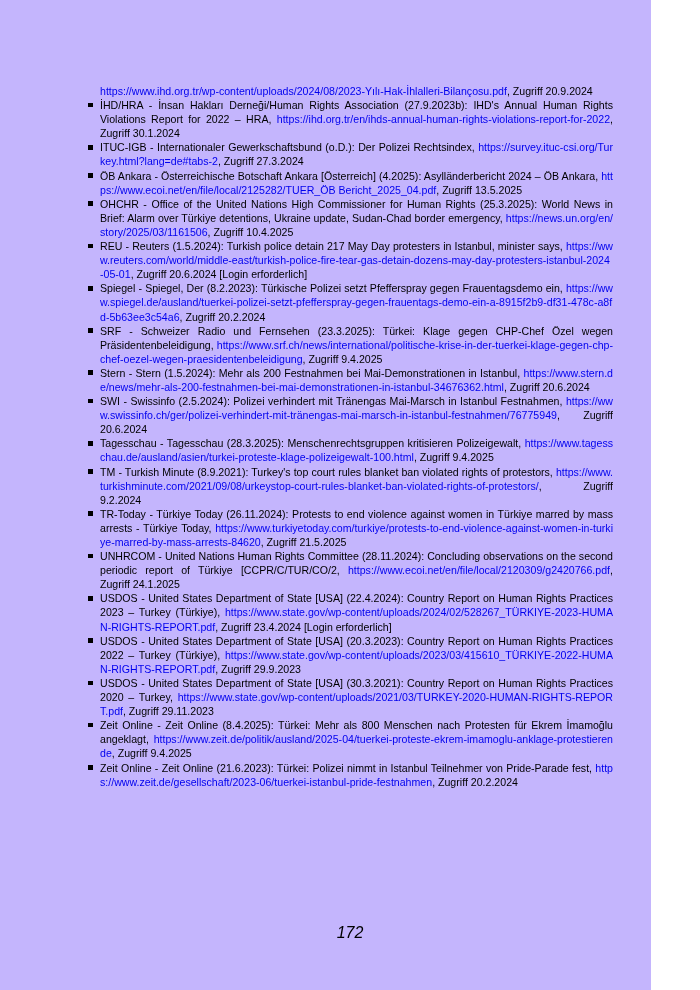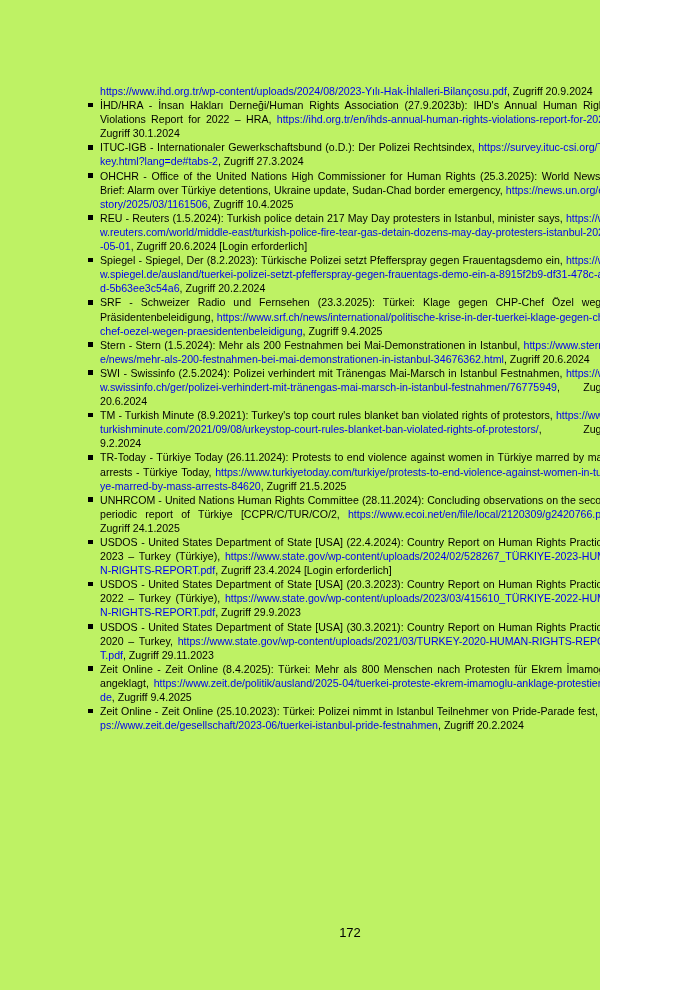--- a/index.html
+++ b/index.html
@@ -2,23 +2,23 @@
 <html style="--link-color: #0000EE;"><head>
 <meta charset="utf-8">
 <style>
   html, body {
     margin: 0;
     padding: 0;
     background: #ffffff;
   }
   .page {
     position: relative;
-    width: 600px;
+    width: 651px;
     height: 990px;
-    background: #bef264;
+    background: #c4b5fd;
     font-family: "Liberation Sans", sans-serif;
     color: #000000;
     overflow: hidden;
   }
   .refs {
     position: absolute;
     left: 100px;
     top: 84px;
     width: 513px;
   }
@@ -42,42 +42,45 @@
     text-decoration: none;
     word-break: break-all;
     cursor: pointer;
   }
   .page-number {
     position: absolute;
     left: 0;
     top: 926px;
     width: 700px;
     text-align: center;
-    font-size: 13px;
+    font-size: 16px;
     line-height: 14px;
     color: #000000;
+    font-style: italic;
   }
 </style>
 </head>
 <body>
 
 <div class="page">
   <div class="refs" id="ref-list">
       <div class="ref-item"><a class="ref-link">https://www.ihd.org.tr/wp-content/uploads/2024/08/2023-Yılı-Hak-İhlalleri-Bilançosu.pdf</a><span>, Zugriff 20.9.2024</span></div>
       <div class="ref-item"><span class="bullet"></span><span>İHD/HRA - İnsan Hakları Derneği/Human Rights Association (27.9.2023b): IHD's Annual Human Rights Violations Report for 2022 – HRA, </span><a class="ref-link">https://ihd.org.tr/en/ihds-annual-human-rights-violations-report-for-2022</a><span>, Zugriff 30.1.2024</span></div>
       <div class="ref-item"><span class="bullet"></span><span>ITUC-IGB - Internationaler Gewerkschaftsbund (o.D.): Der Polizei Rechtsindex, </span><a class="ref-link">https://survey.ituc-csi.org/Turkey.html?lang=de#tabs-2</a><span>, Zugriff 27.3.2024</span></div>
+      <div class="ref-item"><span class="bullet"></span><span>ÖB Ankara - Österreichische Botschaft Ankara [Österreich] (4.2025): Asylländerbericht 2024 – ÖB Ankara, </span><a class="ref-link">https://www.ecoi.net/en/file/local/2125282/TUER_ÖB Bericht_2025_04.pdf</a><span>, Zugriff 13.5.2025</span></div>
       <div class="ref-item"><span class="bullet"></span><span>OHCHR - Office of the United Nations High Commissioner for Human Rights (25.3.2025): World News in Brief: Alarm over Türkiye detentions, Ukraine update, Sudan-Chad border emergency, </span><a class="ref-link">https://news.un.org/en/story/2025/03/1161506</a><span>, Zugriff 10.4.2025</span></div>
       <div class="ref-item"><span class="bullet"></span><span>REU - Reuters (1.5.2024): Turkish police detain 217 May Day protesters in Istanbul, minister says, </span><a class="ref-link">https://www.reuters.com/world/middle-east/turkish-police-fire-tear-gas-detain-dozens-may-day-protesters-istanbul-2024-05-01</a><span>, Zugriff 20.6.2024 [Login erforderlich]</span></div>
       <div class="ref-item"><span class="bullet"></span><span>Spiegel - Spiegel, Der (8.2.2023): Türkische Polizei setzt Pfefferspray gegen Frauentagsdemo ein, </span><a class="ref-link">https://www.spiegel.de/ausland/tuerkei-polizei-setzt-pfefferspray-gegen-frauentags-demo-ein-a-8915f2b9-df31-478c-a8fd-5b63ee3c54a6</a><span>, Zugriff 20.2.2024</span></div>
       <div class="ref-item"><span class="bullet"></span><span>SRF - Schweizer Radio und Fernsehen (23.3.2025): Türkei: Klage gegen CHP-Chef Özel wegen Präsidentenbeleidigung, </span><a class="ref-link">https://www.srf.ch/news/international/politische-krise-in-der-tuerkei-klage-gegen-chp-chef-oezel-wegen-praesidentenbeleidigung</a><span>, Zugriff 9.4.2025</span></div>
       <div class="ref-item"><span class="bullet"></span><span>Stern - Stern (1.5.2024): Mehr als 200 Festnahmen bei Mai-Demonstrationen in Istanbul, </span><a class="ref-link">https://www.stern.de/news/mehr-als-200-festnahmen-bei-mai-demonstrationen-in-istanbul-34676362.html</a><span>, Zugriff 20.6.2024</span></div>
       <div class="ref-item"><span class="bullet"></span><span>SWI - Swissinfo (2.5.2024): Polizei verhindert mit Tränengas Mai-Marsch in Istanbul Festnahmen, </span><a class="ref-link">https://www.swissinfo.ch/ger/polizei-verhindert-mit-tränengas-mai-marsch-in-istanbul-festnahmen/76775949</a><span>, Zugriff 20.6.2024</span></div>
+      <div class="ref-item"><span class="bullet"></span><span>Tagesschau - Tagesschau (28.3.2025): Menschenrechtsgruppen kritisieren Polizeigewalt, </span><a class="ref-link">https://www.tagesschau.de/ausland/asien/turkei-proteste-klage-polizeigewalt-100.html</a><span>, Zugriff 9.4.2025</span></div>
       <div class="ref-item"><span class="bullet"></span><span>TM - Turkish Minute (8.9.2021): Turkey's top court rules blanket ban violated rights of protestors, </span><a class="ref-link">https://www.turkishminute.com/2021/09/08/urkeystop-court-rules-blanket-ban-violated-rights-of-protestors/</a><span>, Zugriff 9.2.2024</span></div>
       <div class="ref-item"><span class="bullet"></span><span>TR-Today - Türkiye Today (26.11.2024): Protests to end violence against women in Türkiye marred by mass arrests - Türkiye Today, </span><a class="ref-link">https://www.turkiyetoday.com/turkiye/protests-to-end-violence-against-women-in-turkiye-marred-by-mass-arrests-84620</a><span>, Zugriff 21.5.2025</span></div>
       <div class="ref-item"><span class="bullet"></span><span>UNHRCOM - United Nations Human Rights Committee (28.11.2024): Concluding observations on the second periodic report of Türkiye [CCPR/C/TUR/CO/2, </span><a class="ref-link">https://www.ecoi.net/en/file/local/2120309/g2420766.pdf</a><span>, Zugriff 24.1.2025</span></div>
       <div class="ref-item"><span class="bullet"></span><span>USDOS - United States Department of State [USA] (22.4.2024): Country Report on Human Rights Practices 2023 – Turkey (Türkiye), </span><a class="ref-link">https://www.state.gov/wp-content/uploads/2024/02/528267_TÜRKIYE-2023-HUMAN-RIGHTS-REPORT.pdf</a><span>, Zugriff 23.4.2024 [Login erforderlich]</span></div>
       <div class="ref-item"><span class="bullet"></span><span>USDOS - United States Department of State [USA] (20.3.2023): Country Report on Human Rights Practices 2022 – Turkey (Türkiye), </span><a class="ref-link">https://www.state.gov/wp-content/uploads/2023/03/415610_TÜRKIYE-2022-HUMAN-RIGHTS-REPORT.pdf</a><span>, Zugriff 29.9.2023</span></div>
       <div class="ref-item"><span class="bullet"></span><span>USDOS - United States Department of State [USA] (30.3.2021): Country Report on Human Rights Practices 2020 – Turkey, </span><a class="ref-link">https://www.state.gov/wp-content/uploads/2021/03/TURKEY-2020-HUMAN-RIGHTS-REPORT.pdf</a><span>, Zugriff 29.11.2023</span></div>
       <div class="ref-item"><span class="bullet"></span><span>Zeit Online - Zeit Online (8.4.2025): Türkei: Mehr als 800 Menschen nach Protesten für Ekrem İmamoğlu angeklagt, </span><a class="ref-link">https://www.zeit.de/politik/ausland/2025-04/tuerkei-proteste-ekrem-imamoglu-anklage-protestierende</a><span>, Zugriff 9.4.2025</span></div>
-      <div class="ref-item"><span class="bullet"></span><span>Zeit Online - Zeit Online (25.10.2023): Türkei: Polizei nimmt in Istanbul Teilnehmer von Pride-Parade fest, </span><a class="ref-link">https://www.zeit.de/gesellschaft/2023-06/tuerkei-istanbul-pride-festnahmen</a><span>, Zugriff 20.2.2024</span></div>
+      <div class="ref-item"><span class="bullet"></span><span>Zeit Online - Zeit Online (21.6.2023): Türkei: Polizei nimmt in Istanbul Teilnehmer von Pride-Parade fest, </span><a class="ref-link">https://www.zeit.de/gesellschaft/2023-06/tuerkei-istanbul-pride-festnahmen</a><span>, Zugriff 20.2.2024</span></div>
     </div>
   <div class="page-number">172</div>
 </div>
 
 </body></html>

